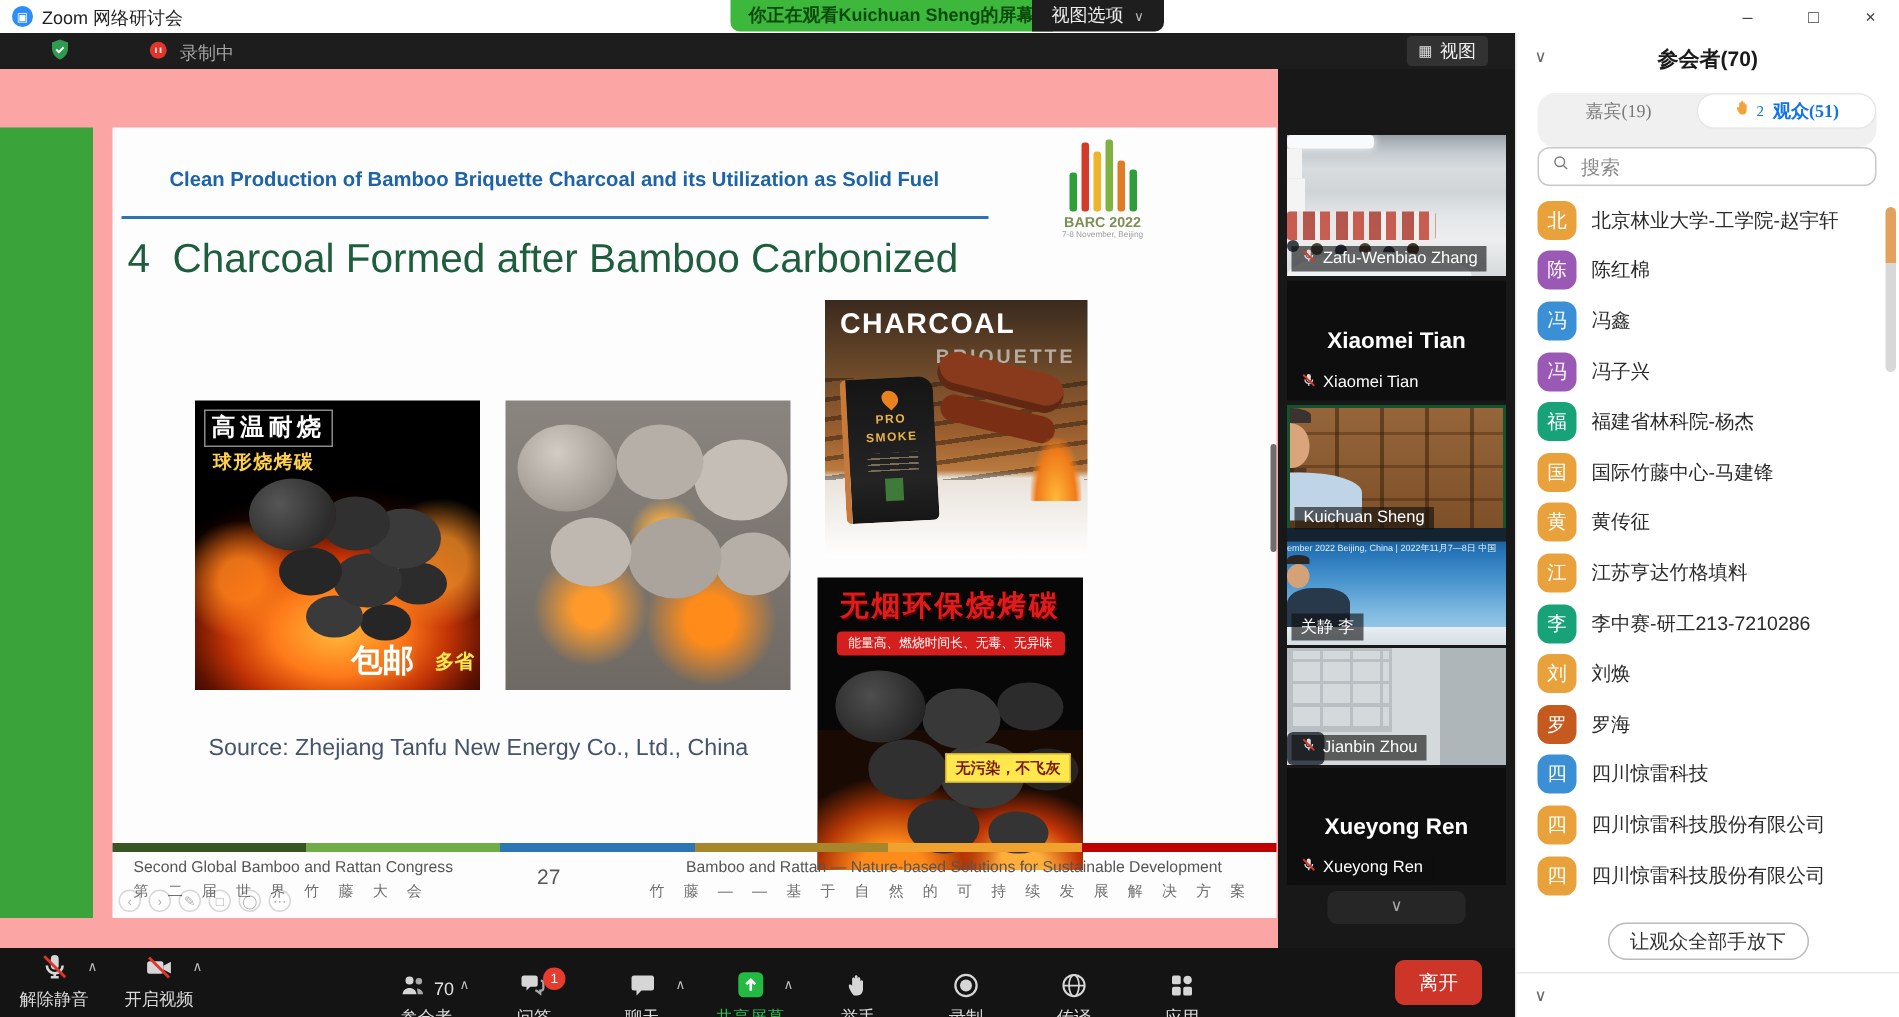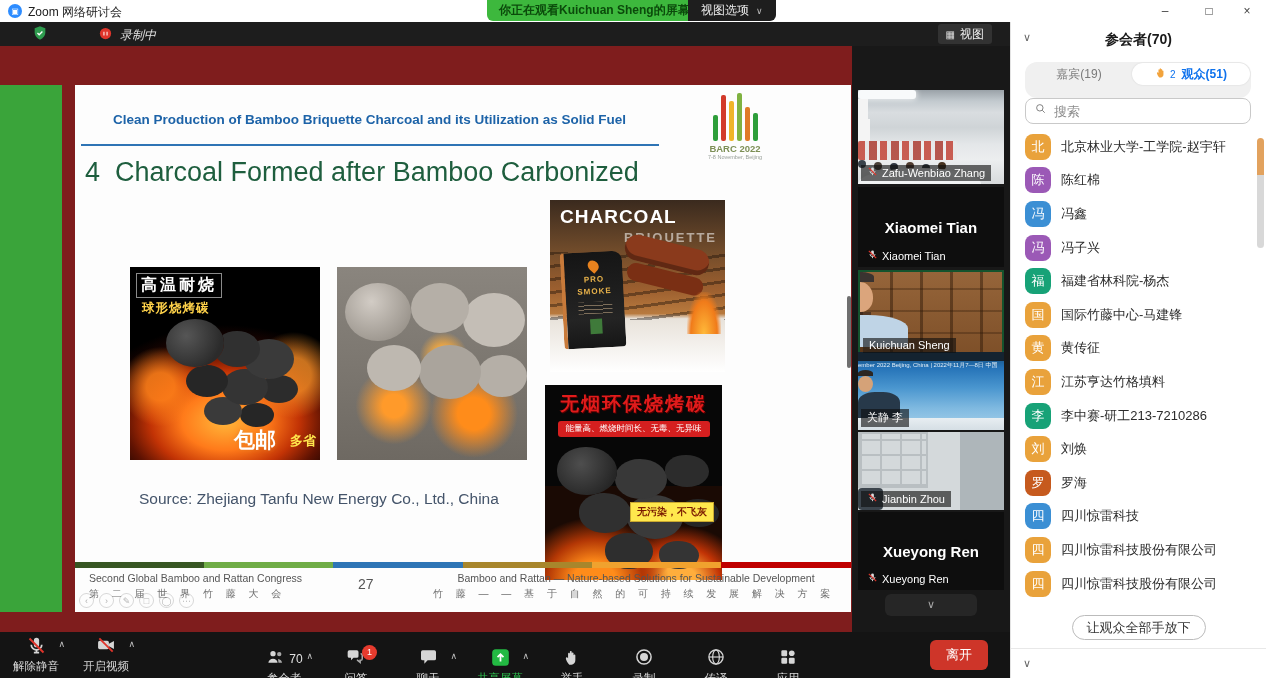--- a/index.html
+++ b/index.html
@@ -14,25 +14,25 @@
   .view-options { position:absolute; left:688px; top:0; height:21px; background:#1e1e1e; color:#ececec; font-size:12px; display:flex; align-items:center; gap:7px; padding:0 13px; border-radius:0 0 6px 0; cursor:pointer;text-align:right; }
   .view-options .chev { font-size:9px; color:#bbb; }
   .win-btn { position:absolute; top:0; width:38px; height:22px; display:flex; align-items:center; justify-content:center; font-size:12px; color:#444; }
   .wb-min { left:1146px; } .wb-max { left:1190px; } .wb-close { left:1228px; }
 
   
   .main { position:absolute; top:22px; left:0; width:1010px; height:656px; background:#181818; }
   .meet-topbar { position:absolute; top:0; left:0; right:0; height:24px; background:#1d1d1d; }
   .shield { position:absolute; left:32px; top:3px; }
   .rec-ind { position:absolute; left:98px; top:4px; }
-  .rec-label { position:absolute; left:120px; top:5px; font-size:12px; color:#e5e5e5;font-style:italic; }
+  .rec-label { position:absolute; left:120px; top:5px; font-size:12px; color:#a3a3a3; }
   .view-btn { position:absolute; right:18px; top:2px; height:20px; background:#323232; border-radius:3px; color:#eee; font-size:12px; display:flex; align-items:center; gap:5px; padding:0 8px; cursor:pointer; }
   .grid-glyph { font-size:10px; color:#ddd; }
 
-  .share-area { position:absolute; top:24px; left:0; width:852px; height:586px; background:#7f1d1d; }
+  .share-area { position:absolute; top:24px; left:0; width:852px; height:586px; background:#fca5a5; }
   .share-green { position:absolute; left:0; top:39px; width:62px; height:527px; background:#3aa43a; }
   .share-scroll { position:absolute; right:1px; top:250px; width:4px; height:72px; background:#6f6f6f; border-radius:2px; }
 
   
   .slide { position:absolute; left:75px; top:39px; width:776px; height:527px; background:#fdfdfd; }
   .slide > div { position:absolute; }
   .sl-header { left:38px; top:27px; width:565px; font-size:13.5px; font-weight:bold; color:#1d63a8; }
   .sl-line { left:6px; top:59px; width:578px; height:2px; background:#2e74b5; }
   .barc { left:620px; top:6px; width:80px; text-align:center; }
   .barc-bars { display:flex; justify-content:center; gap:3px; align-items:flex-end; height:50px; }
@@ -162,21 +162,21 @@
   .icon-row { display:flex; align-items:center; gap:3px; height:22px; position:relative; }
   .tb-count { font-size:12px; color:#e0e0e0; }
   .tb-chev { position:absolute; top:7px; right:-3px; font-size:9px; color:#bdbdbd; }
   .tb-badge { position:absolute; top:-3px; right:-10px; background:#e63b2e; color:#fff; border-radius:8px; font-size:9px; min-width:15px; height:15px; line-height:15px; text-align:center; padding:0 2px; }
   .leave-btn { position:absolute; right:22px; top:50%; transform:translateY(-50%); background:#ce3529; color:#fff; font-size:13px; padding:6px 16px; border-radius:6px; cursor:pointer; }
 
   
   .panel { position:absolute; top:22px; right:0; width:256px; height:656px; background:#fff; border-left:1px solid #e3e3e3; }
   .panel-chev { position:absolute; left:12px; top:9px; color:#666; font-size:11px; cursor:pointer; }
   .panel-title { position:absolute; top:9px; left:0; width:100%; text-align:center; font-size:14px; font-weight:bold; color:#1a1a1a; }
-  .tabs { position:absolute; top:40px; left:14px; width:226px; height:36px; background:#f0f0f0; border-radius:12px; }
+  .tabs { position:absolute; top:40px; left:14px; width:226px; height:36px; background:#f0f0f0; border-radius:12px;font-family:Liberation Serif, serif; }
   .tab-guests { position:absolute; left:0; top:0; width:108px; height:24px; display:flex; align-items:center; justify-content:center; font-size:12px; color:#7a7a7a; cursor:pointer; }
   .tab-att { position:absolute; right:1px; top:1px; width:118px; height:22px; background:#fff; border-radius:11px; display:flex; align-items:center; justify-content:center; gap:2px; cursor:pointer; box-shadow:0 0 2px rgba(0,0,0,.12); }
   .tab-att .lbl { font-size:12px; font-weight:bold; color:#0e72ed; }
   .hand-num { font-size:10px; color:#0e72ed; margin-right:4px; }
   .search { position:absolute; top:76px; left:14px; width:226px; height:26px; border:1px solid #c9c9c9; border-radius:8px; display:flex; align-items:center; padding:0 8px; gap:6px; background:#fff; }
   .search input { border:none; outline:none; font-size:13px; color:#333; width:170px; font-family:"Liberation Sans",sans-serif; }
   .search input::placeholder { color:#8a8a8a; }
   .plist { position:absolute; top:108px; left:0; width:244px; height:472px; overflow:hidden; }
   .p-row { height:33.6px; display:flex; align-items:center; padding-left:14px; gap:10px; cursor:pointer; }
   .p-avatar { width:26px; height:26px; border-radius:8px; color:#fff; font-size:13px; display:flex; align-items:center; justify-content:center; flex:0 0 26px; }

